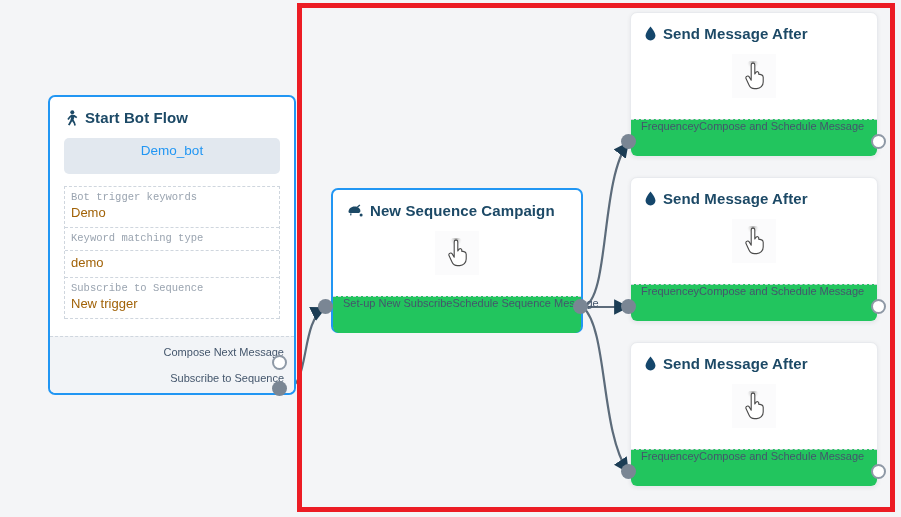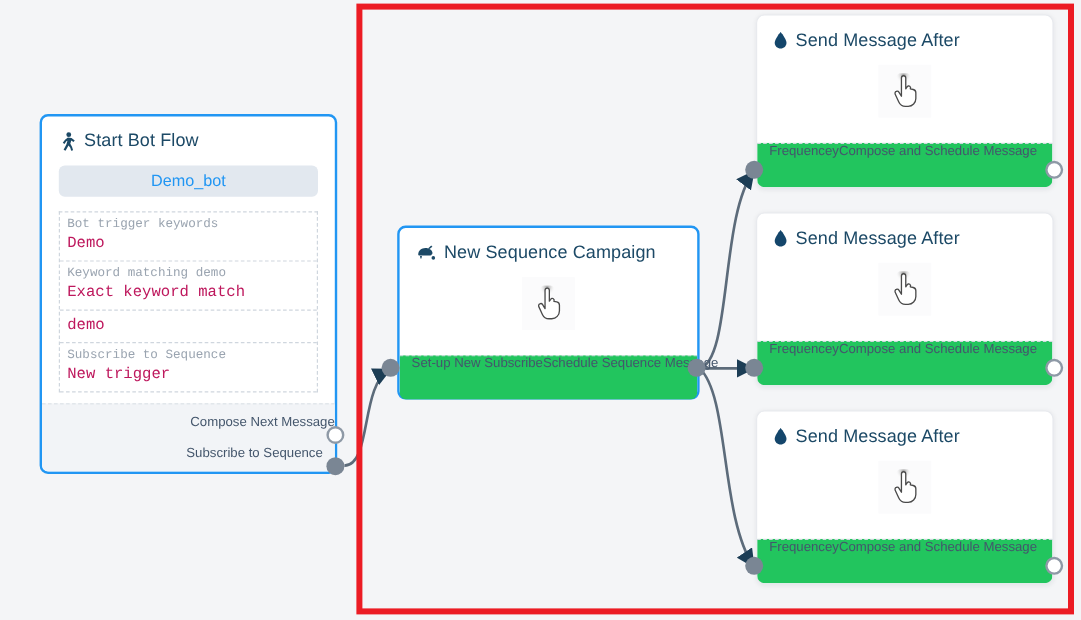--- a/index.html
+++ b/index.html
@@ -63,33 +63,33 @@
     box-shadow: 0 1px 4px rgba(16,24,40,0.07);
   }
 
   .node-header {
     display: flex;
     align-items: center;
     gap: 7px;
     padding: 12px 14px 4px 14px;
     color: #1c4966;
     font-size: 15px;
-    font-weight: normal;
+    font-weight: bold;
     letter-spacing: 0.1px;
   }
   .node-title { white-space: nowrap; }
 
   .hdr-icon { display: inline-flex; align-items: center; }
 
   
   .bot-chip {
     margin: 8px 14px 0 14px;
     background: #e2e8ef;
     border-radius: 5px;
-    height: 26px;
+    height: 36px;
     line-height: 26px;
     text-align: center;
     color: #2196f3;
     font-size: 13.5px;
   }
 
   
   .prop-list {
     margin: 12px 14px 0 14px;
     border: 1px dashed #cfd6de;
@@ -100,23 +100,22 @@
     padding: 3px 6px 5px 6px;
   }
   .prop-label {
     font-size: 10.5px;
     color: #9aa4b0;
     line-height: 14px;
     font-family: Liberation Mono, monospace;
   }
   .prop-value {
     font-size: 13px;
-    color: #be185d;
+    color: #a16207;
     line-height: 18px;
-    font-family: Liberation Mono, monospace;
   }
 
   
   .node-body {
     position: relative;
     height: 66px;
   }
   .hand-wrap {
     position: absolute;
     left: 50%;
@@ -205,54 +204,53 @@
 
     <path d="M 583 307 C 610 300 600 180 628 143" stroke="#5c6b7a" stroke-width="2.2" fill="none" marker-end="url(#arrow)"></path>
 
     <path d="M 583 307 L 628 307" stroke="#5c6b7a" stroke-width="2.2" fill="none" marker-end="url(#arrow)"></path>
 
     <path d="M 583 307 C 608 330 600 430 628 472" stroke="#5c6b7a" stroke-width="2.2" fill="none" marker-end="url(#arrow)"></path>
   </svg>
 
   <div class="highlight-rect"></div>
 
-  <div class="node selected" style="left:33px; top:95px; width:248px; height:300px;">
+  <div class="node selected" style="left:48px; top:95px; width:248px; height:300px;">
 
     <div class="node-header">
       <span class="hdr-icon">
         <svg class="icon-svg" width="14" height="16" viewBox="0 0 14 16">
           <circle cx="8.3" cy="2.2" r="2" fill="#1c4966"></circle>
           <path d="M7.6 4.6 L5.2 6.4 L3.3 9.0 L4.7 9.9 L6.3 7.7 L7.2 7.2 L6.3 10.4 L4.0 14.8 L5.6 15.6 L8.1 11.3 L9.6 13.2 L10.3 15.7 L11.9 15.3 L11.0 12.2 L9.6 9.7 L10.4 7.0 L12.2 8.3 L13.3 7.0 L10.6 4.9 Z" fill="#1c4966"></path>
         </svg>
       </span>
       <span class="node-title">Start Bot Flow</span>
     </div>
 
     <div class="bot-chip">Demo_bot</div>
 
     <div class="prop-list">
       <div class="prop-row">
         <div class="prop-label">Bot trigger keywords</div>
         <div class="prop-value">Demo</div>
       </div>
       <div class="prop-row">
-        <div class="prop-label">Keyword matching demo</div>
-        <div class="prop-value">Exact keyword match</div>
+        <div class="prop-label">Keyword matching type</div>
       </div>
       <div class="prop-row">
         <div class="prop-value">demo</div>
       </div>
       <div class="prop-row">
         <div class="prop-label">Subscribe to Sequence</div>
         <div class="prop-value">New trigger</div>
       </div>
     </div>
 
     <div class="start-node-bottomfill">
-      <div class="footer-row" style="margin-top:4px; margin-left:48px;">
+      <div class="footer-row" style="margin-top:4px; padding-right:10px;margin-left:48px;">
         <span class="port-label">Compose Next Message</span>
       </div>
       <div class="footer-row" style="margin-top:4px; padding-right:10px;">
         <span class="port-label">Subscribe to Sequence</span>
       </div>
     </div>
   </div>
 
   <div class="port hollow" style="left:272px; top:355px;"></div>
   <div class="port filled" style="left:272px; top:381px;"></div>

